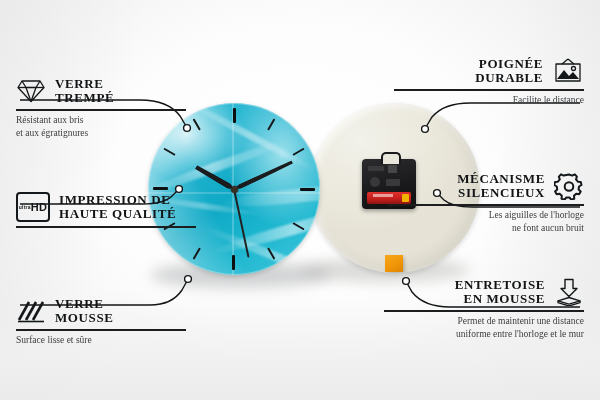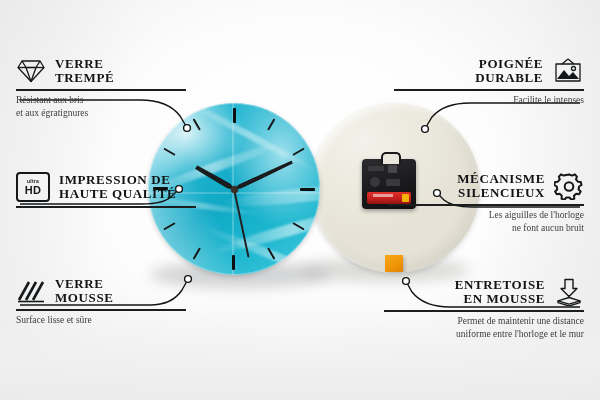--- a/index.html
+++ b/index.html
@@ -94,34 +94,34 @@
   .foam{position:absolute;left:75px;top:152px;width:18px;height:17px;
     background:linear-gradient(150deg,#f7a81b 0%,#ef9406 60%,#dd8404 100%);
     box-shadow:2px 2px 3px rgba(0,0,0,.18);}
 
   
   .connectors{position:absolute;inset:0;pointer-events:none;}
 
   
   .feature{position:absolute;}
   .feature .head{display:flex;align-items:center;gap:9px;}
-  .feature.left .head{justify-content:flex-start;}
+  .feature.left .head{justify-content:flex-start;margin-top:20px;}
   .feature.right .head{justify-content:flex-end;}
   .titles{display:flex;flex-direction:column;line-height:1.08;}
   .feature.right .titles{align-items:flex-end;}
   .t-line{font-family:"Liberation Serif", serif;font-weight:700;font-size:13px;
     letter-spacing:.6px;color:#111315;white-space:nowrap;}
   .rule{height:2px;background:#1b1d1f;margin:4px 0 3px;}
   .sub{font-family:"Liberation Serif", serif;font-size:9.5px;color:#3b3d3f;line-height:1.32;white-space:nowrap;}
   .feature.right .sub{text-align:right;}
   .icon{flex:0 0 auto;display:block;}
 
   
   .hd-badge{width:30px;height:26px;border:2px solid #15181a;border-radius:4px;
-    display:flex;flex-direction:column;align-items:center;justify-content:center;line-height:1;}
+    display:flex;align-items:center;justify-content:center;line-height:1;}
   .hd-badge .u{font-family:"Liberation Sans", sans-serif;font-size:5px;font-weight:700;letter-spacing:.2px;color:#15181a;}
   .hd-badge .h{font-family:"Liberation Sans", sans-serif;font-size:11px;font-weight:700;letter-spacing:.3px;color:#15181a;margin-top:1px;}
 </style>
 </head>
 <body>
 
 <div id="stage">
 
   <div class="bg-vignette"></div>
   <div class="bg-sheen"></div>
@@ -286,21 +286,21 @@
         <g fill="none" stroke="#15181a" stroke-width="1.3" stroke-linejoin="round">
           <path d="M16,1 L10,6 M16,1 L22,6"></path>
           <rect x="4" y="6" width="24" height="17"></rect>
           <path d="M5,21 L12,12 L17,18 L21,14 L27,21 Z" fill="#15181a" stroke="none"></path>
           <circle cx="21.5" cy="10.5" r="2"></circle>
         </g>
       </svg>
     </div>
     <div class="rule"></div>
     <div class="sub">
-      <div>Facilite le intenses</div>
+      <div>Facilite le distance</div>
     </div>
   </div>
 
   <div class="feature right" style="right:16px;top:172px;width:196px;">
     <div class="head">
       <div class="titles">
         <span class="t-line">MÉCANISME</span>
         <span class="t-line">SILENCIEUX</span>
       </div>
       <svg class="icon" width="30" height="28" viewBox="0 0 30 28">

